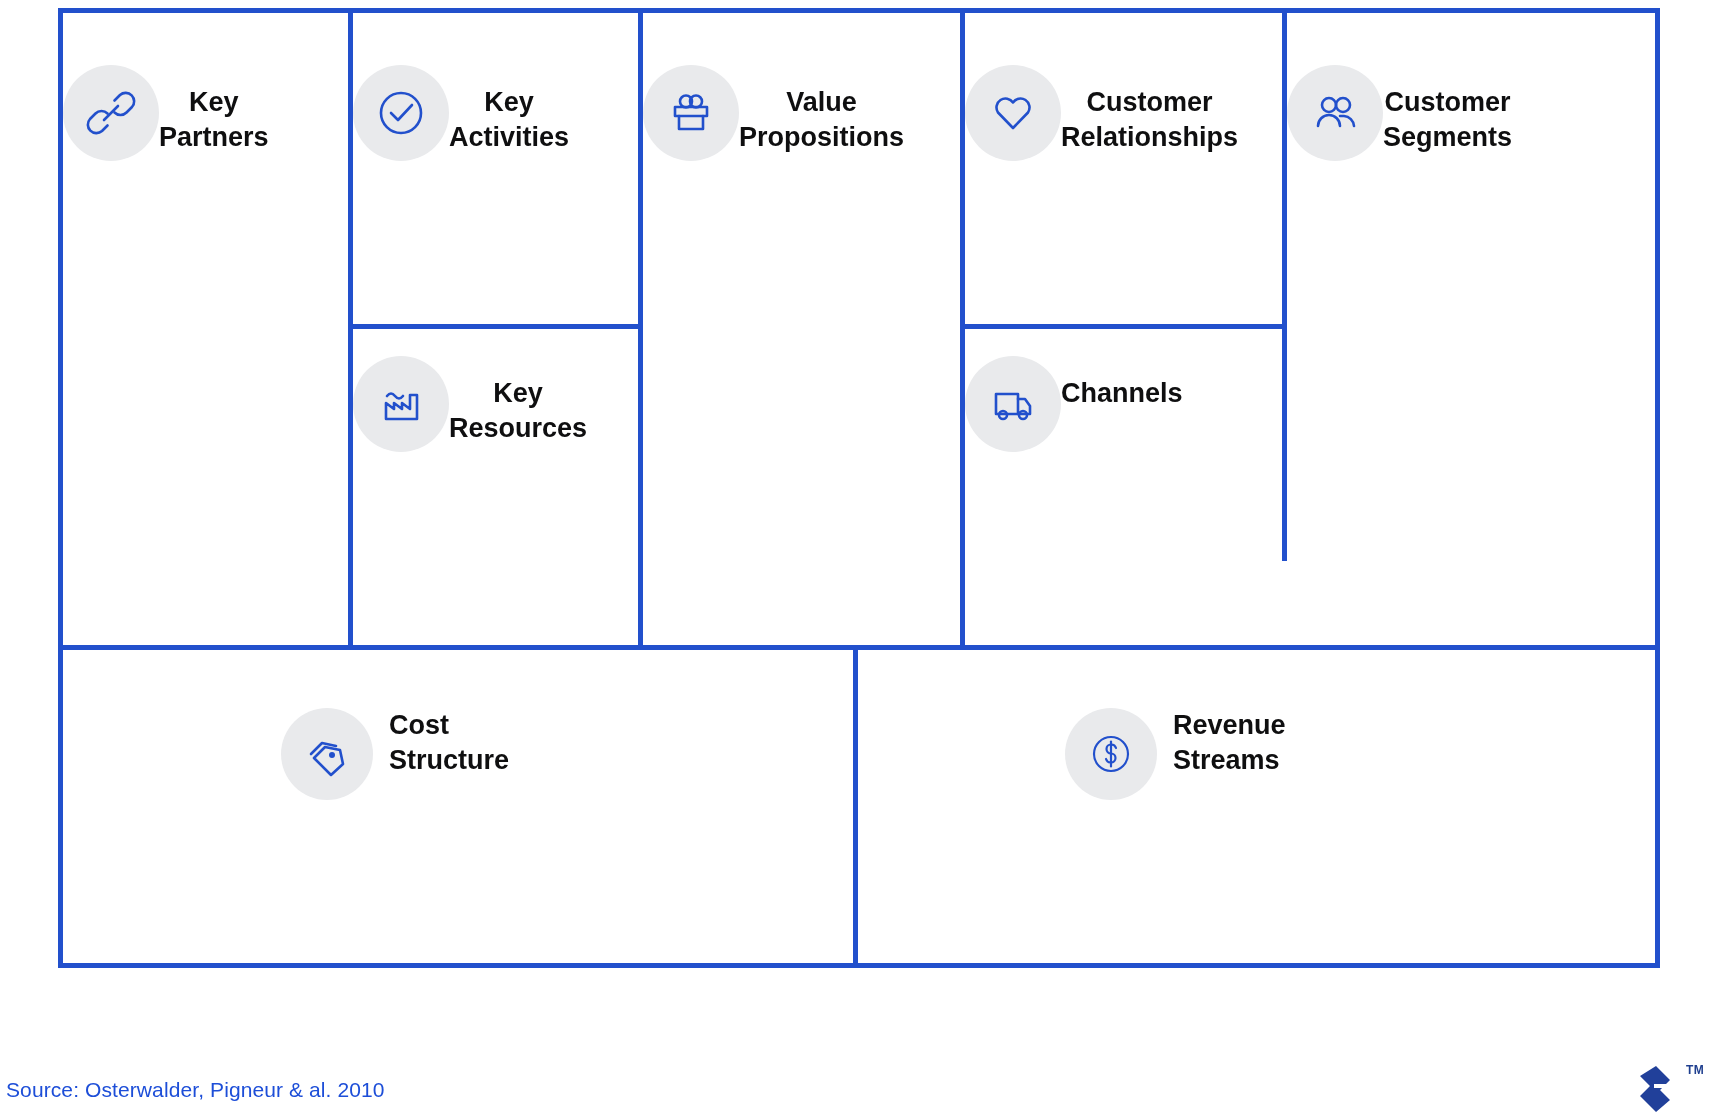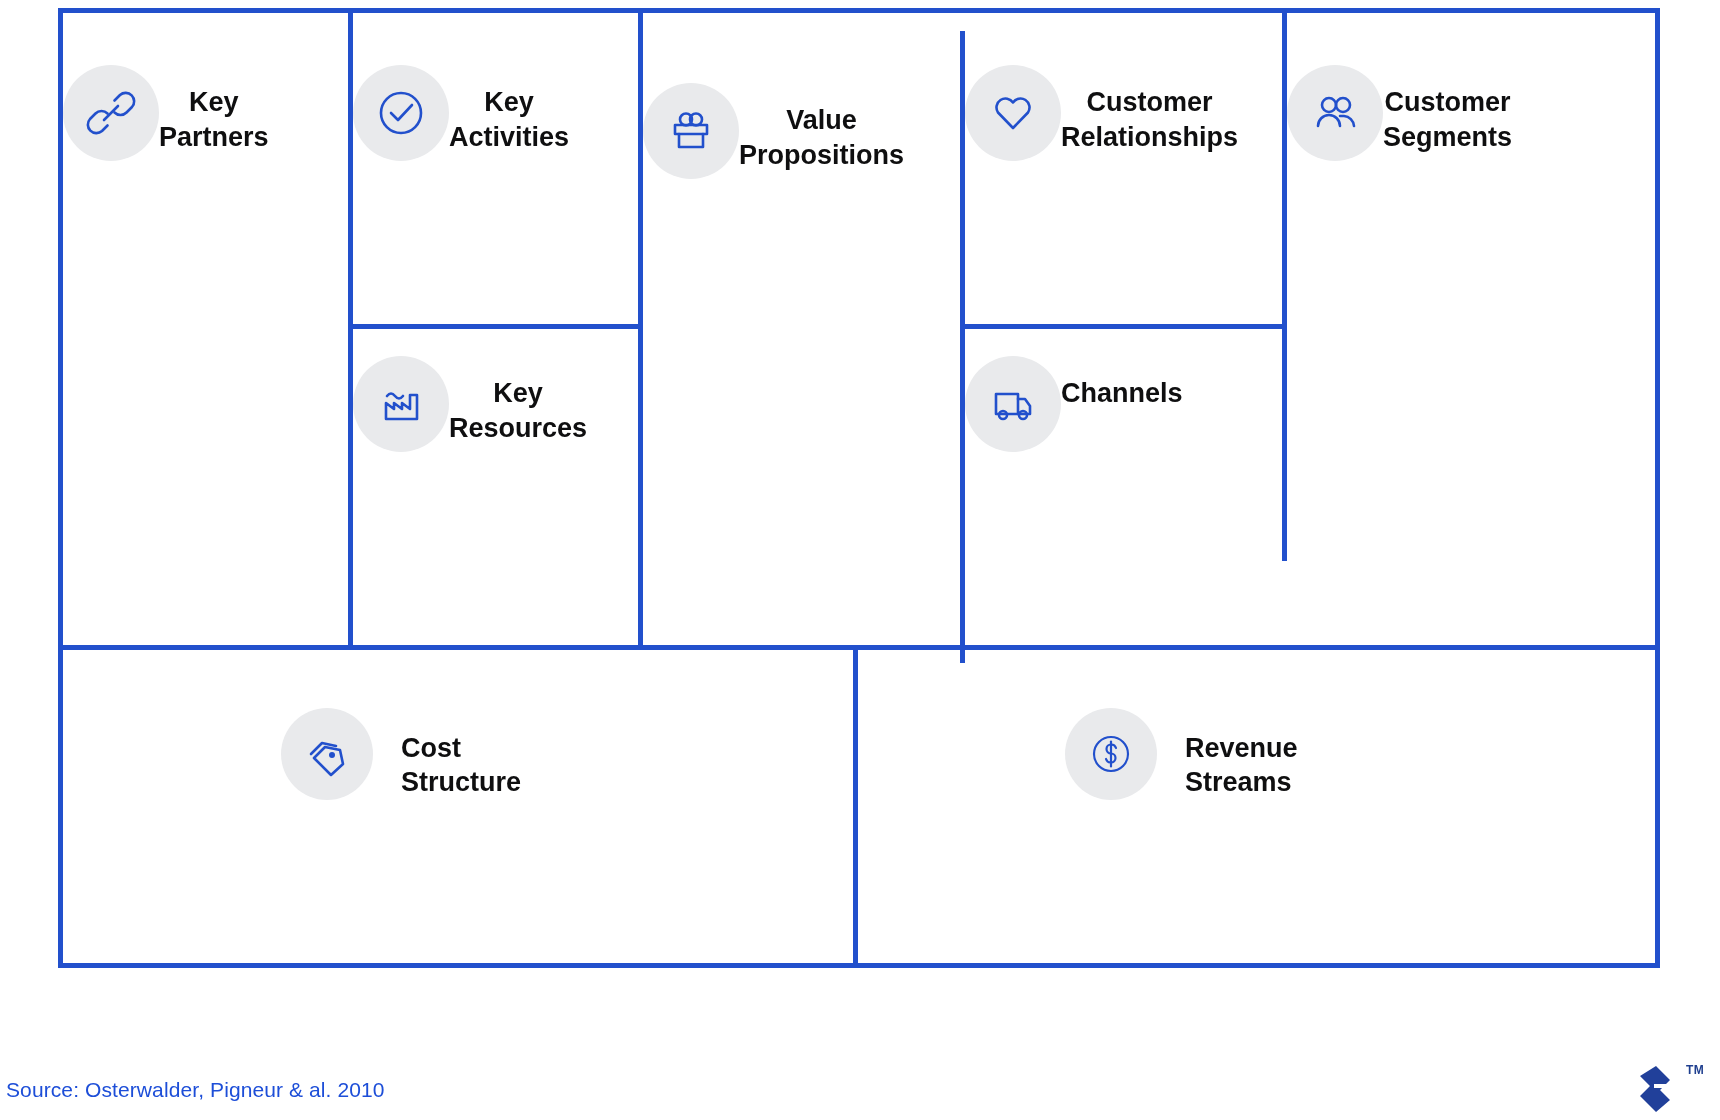--- a/index.html
+++ b/index.html
@@ -70,22 +70,22 @@
     line-height: 1.28;
     color: #0f0f10;
     white-space: pre-line;
   }
 
   
   .row-item {
     position: absolute;
     display: flex;
     flex-direction: row;
-    align-items: flex-end;
-    gap: 28px;
+    align-items: flex-start;
+    gap: 16px;
   }
   .row-item .label {
     font-size: 27px;
     font-weight: bold;
     line-height: 1.28;
     color: #0f0f10;
     white-space: pre-line;
   }
 
   
@@ -152,21 +152,21 @@
         <svg width="54" height="54" viewBox="0 0 54 54" fill="none" stroke="#2250cc" stroke-width="2.6" stroke-linecap="round" stroke-linejoin="round">
           <path d="M13 19 q4 -5 8 0 q4 5 8 0"></path>
           <path d="M12 42 L12 26 L20 32 L20 26 L28 32 L28 26 L36 32 L36 18 L43 18 L43 42 Z"></path>
         </svg>
       </div>
       <div class="label">Key
 Resources</div>
     </div>
   </div>
 
-  <div class="cell bd-r" style="left:580px; top:0; width:322px; height:632px;margin-top:18px;">
+  <div class="cell bd-r" style="left:580px; top:0; width:322px; height:632px;">
     <div class="stack" style="top:52px;">
       <div class="badge">
         <svg width="54" height="54" viewBox="0 0 54 54" fill="none" stroke="#2250cc" stroke-width="2.6" stroke-linecap="round" stroke-linejoin="round">
           <circle cx="22" cy="15.5" r="6"></circle>
           <circle cx="32" cy="15.5" r="6"></circle>
           <rect x="11" y="21" width="32" height="9"></rect>
           <path d="M15 30 L15 43 L39 43 L39 30"></path>
         </svg>
       </div>
       <div class="label">Value

